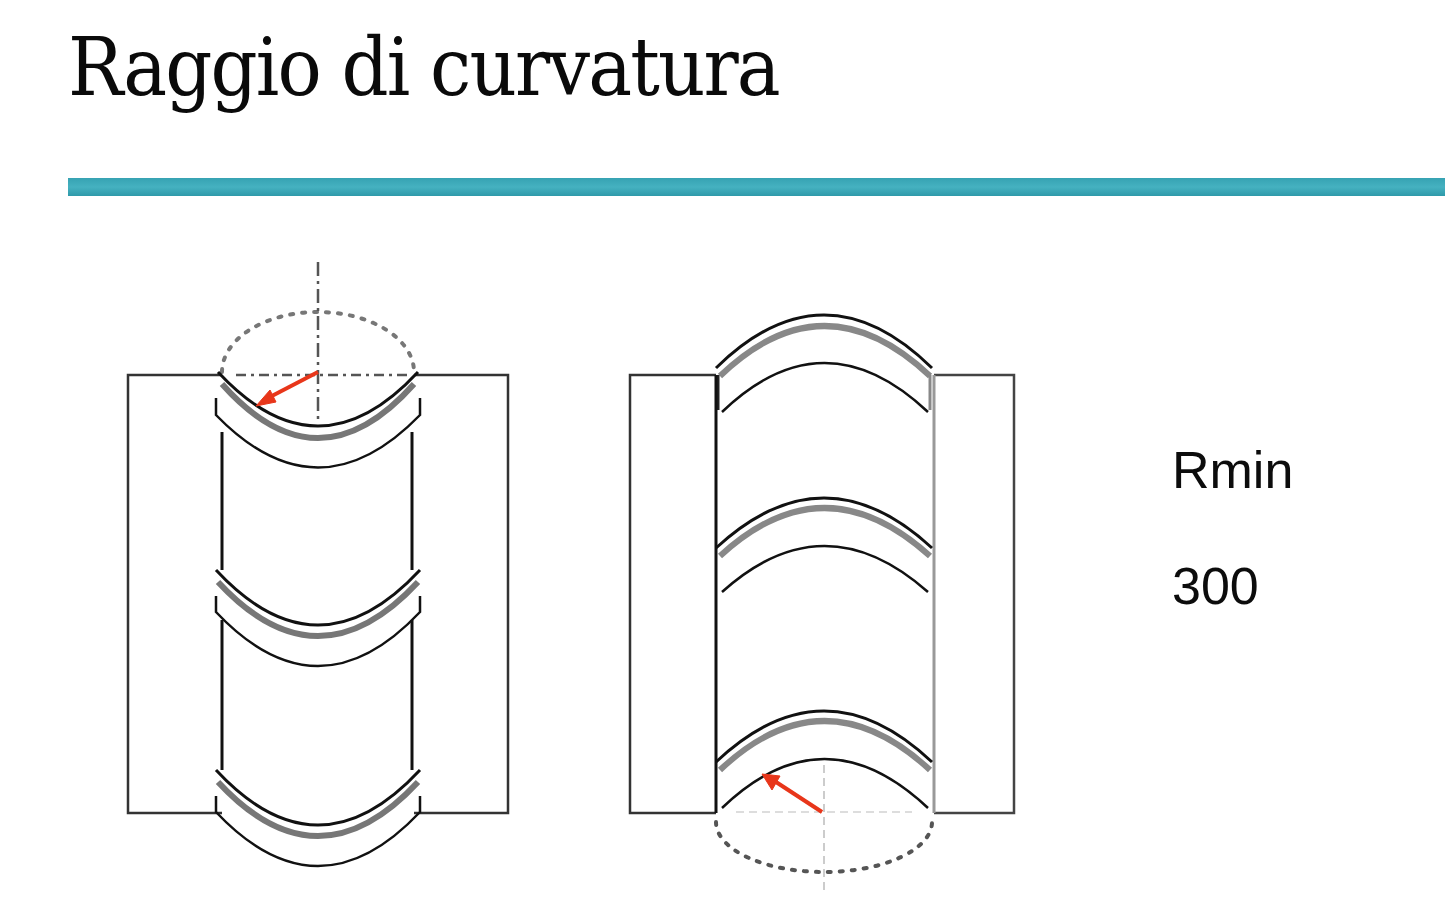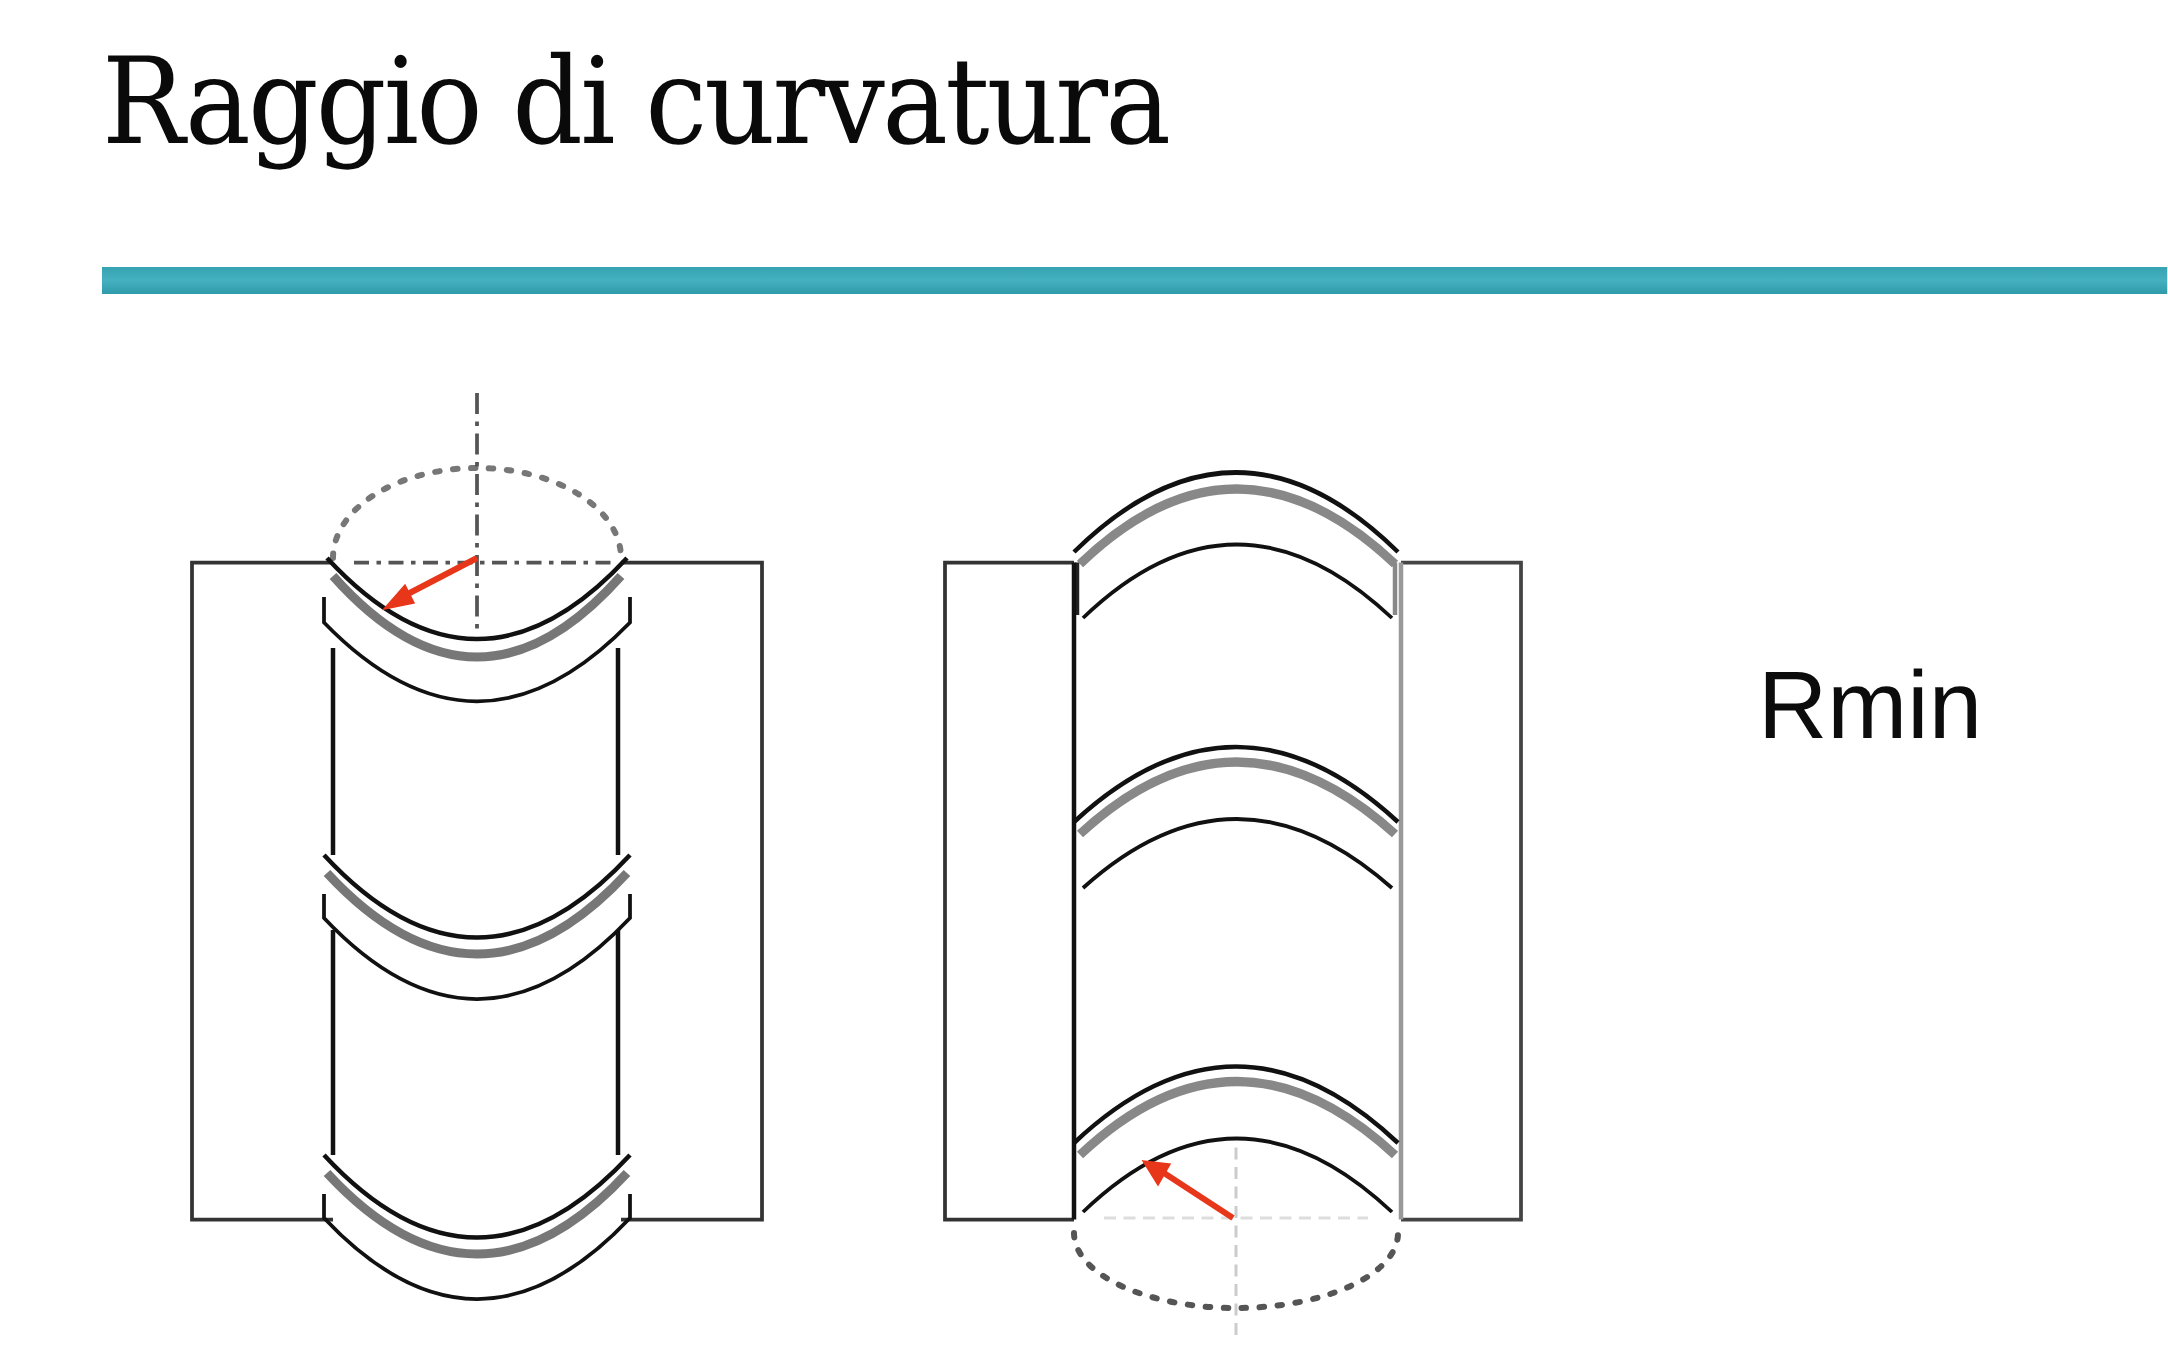--- a/index.html
+++ b/index.html
@@ -39,21 +39,21 @@
       left: 0;
       top: 0;
       width: 1445px;
       height: 906px;
     }
     .spec {
       position: absolute;
       left: 1172px;
       top: 412px;
       font-family: "Liberation Sans", "DejaVu Sans", sans-serif;
-      font-size: 64px;
+      font-size: 52px;
       line-height: 116px;
       color: #0c0c0c;
     }
     .spec div { white-space: nowrap; }
   </style>
 </head>
 <body>
 
 <div class="title">Raggio di curvatura</div>
 <div class="rule"></div>
@@ -122,13 +122,14 @@
 
     <g>
       <line x1="822" y1="812" x2="776" y2="782" stroke="#e8361a" stroke-width="4"></line>
       <polygon points="762,774 780,776 772,790" fill="#e8361a" stroke="#e8361a" stroke-width="1"></polygon>
     </g>
   </g>
 </svg>
 
 <div class="spec">
   <div>Rmin</div>
+  <div>300</div>
 </div>
 
 </body></html>

